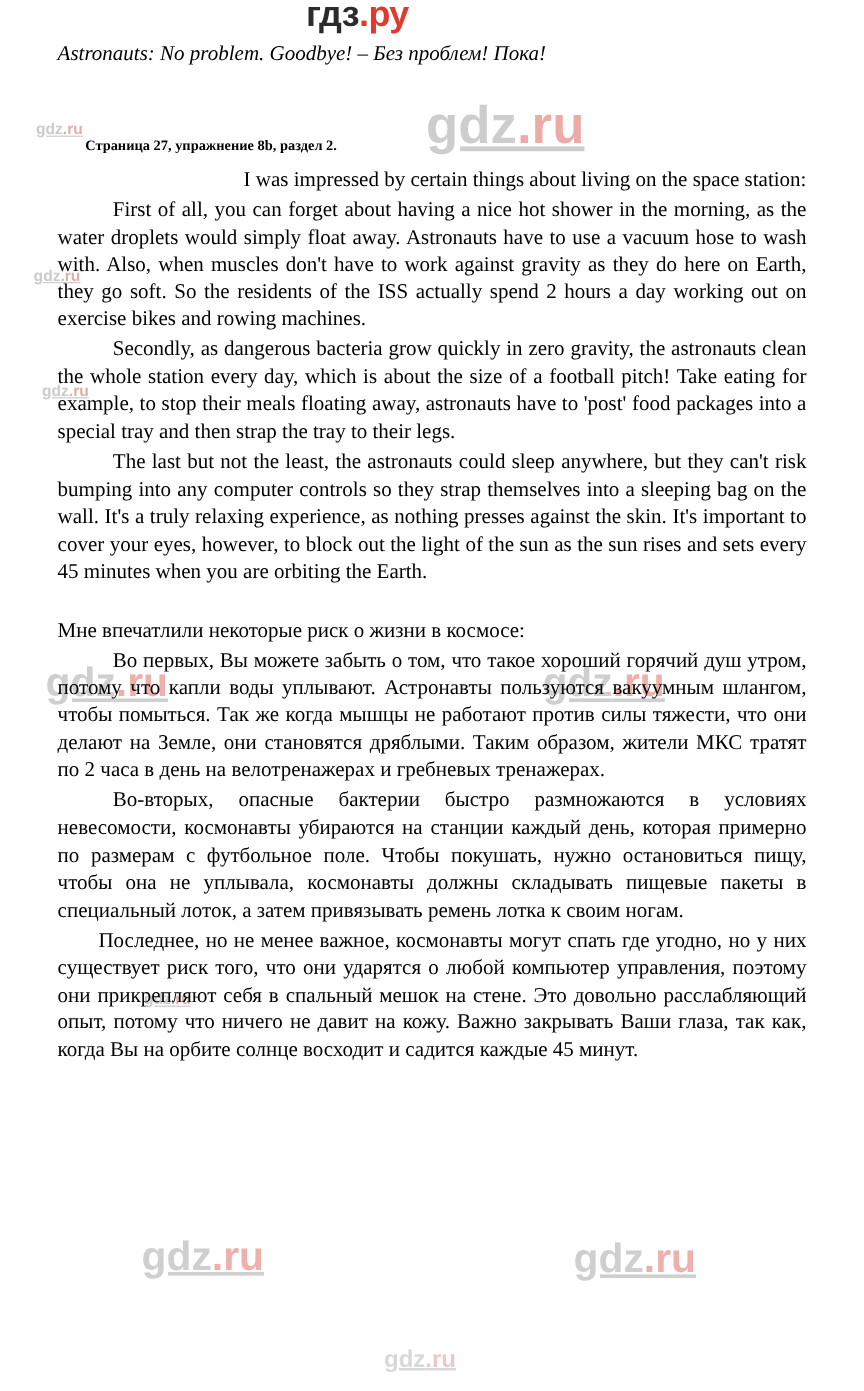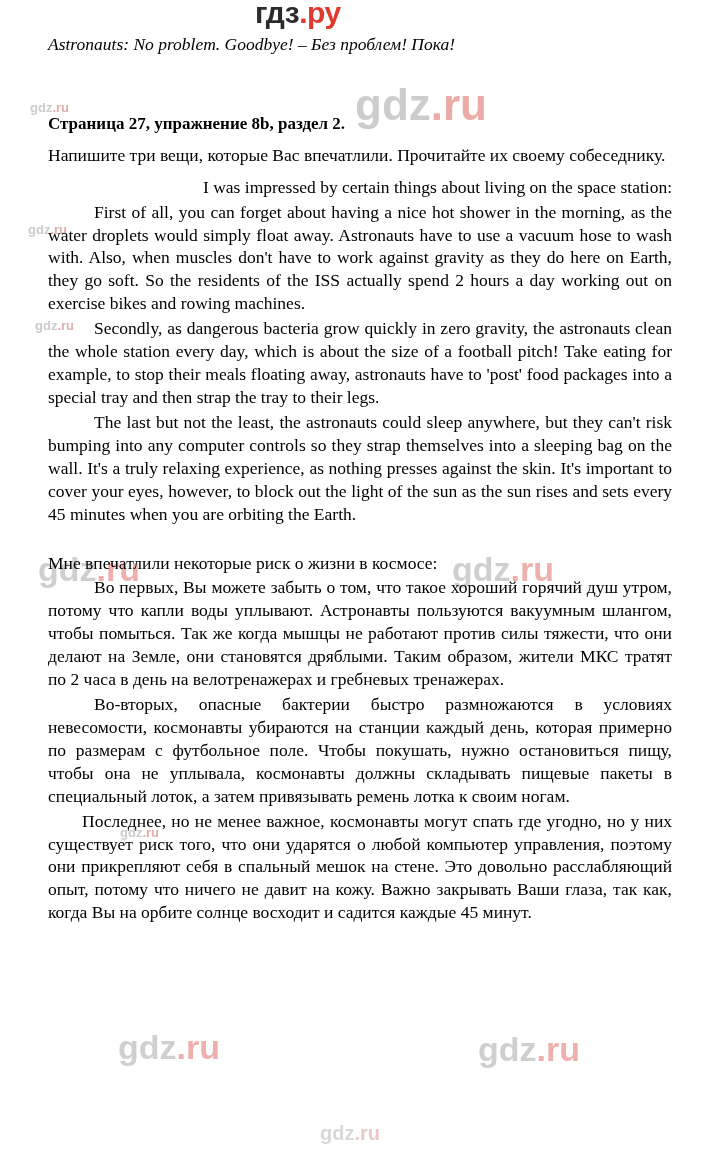--- a/index.html
+++ b/index.html
@@ -38,20 +38,21 @@
   
   .wm {
     position: absolute;
     font-family: "Liberation Sans", sans-serif;
     font-weight: bold;
     color: #b9b9b9;
     opacity: 0.55;
     pointer-events: none;
     white-space: nowrap;
     user-select: none;
+    text-decoration: underline;
   }
   .wm.big {
     font-size: 44px;
     color: #bdbdbd;
     opacity: 0.75;
   }
   .wm.med {
     font-size: 34px;
     color: #bcbcbc;
     opacity: 0.7;
@@ -73,24 +74,25 @@
     width: 624px;
     z-index: 3;
   }
   .line-dialog {
     font-size: 17.5px;
     margin-top: 33px;
     line-height: 1.3;
     font-style: italic;
   }
   .heading {
-    font-size: 17px;
+    font-size: 12px;
     font-weight: bold;
     margin-top: 58px;
     font-family: "Liberation Serif", serif;
+    margin-left: 23px;
   }
   p.just {
     font-size: 17.5px;
     text-align: justify;
     line-height: 1.31;
     margin: 0;
   }
   p.task {
     margin-top: 10px;
   }
@@ -137,21 +139,20 @@
   <div class="wm med" style="left:118px; top:1028px;"><span>gdz</span><span class="dot">.ru</span></div>
   <div class="wm med" style="left:478px; top:1030px;"><span>gdz</span><span class="dot">.ru</span></div>
   <div class="wm" style="left:320px; top:1122px; font-size:20px;"><span>gdz</span><span class="dot">.ru</span></div>
 
   <div class="content">
 
     <div class="line-dialog">Astronauts: No problem. Goodbye! – Без проблем! Пока!</div>
 
     <div class="heading">Страница 27, упражнение 8b, раздел 2.</div>
 
-    <p class="just task">Напишите три вещи, которые Вас впечатлили. Прочитайте их своему собеседнику.</p>
 
     <p class="just intro">I was impressed by certain things about living on the space station:</p>
 
     <p class="just body-par">First of all, you can forget about having a nice hot shower in the morning, as the water droplets would simply float away. Astronauts have to use a vacuum hose to wash with. Also, when muscles don't have to work against gravity as they do here on Earth, they go soft. So the residents of the ISS actually spend 2 hours a day working out on exercise bikes and rowing machines.</p>
     <p class="just body-par">Secondly, as dangerous bacteria grow quickly in zero gravity, the astronauts clean the whole station every day, which is about the size of a football pitch! Take eating for example, to stop their meals floating away, astronauts have to 'post' food packages into a special tray and then strap the tray to their legs.</p>
     <p class="just body-par">The last but not the least, the astronauts could sleep anywhere, but they can't risk bumping into any computer controls so they strap themselves into a sleeping bag on the wall. It's a truly relaxing experience, as nothing presses against the skin. It's important to cover your eyes, however, to block out the light of the sun as the sun rises and sets every 45 minutes when you are orbiting the Earth.</p>
 
     <p class="just ru-intro">Мне впечатлили некоторые риск о жизни в космосе:</p>
 
     <p class="just ru-par">Во первых,  Вы можете забыть о том, что такое хороший горячий душ утром, потому что капли воды уплывают. Астронавты пользуются вакуумным шлангом, чтобы помыться. Так же когда мышцы не работают против силы тяжести, что они делают на Земле, они становятся дряблыми. Таким образом, жители МКС тратят по 2 часа в день на велотренажерах и гребневых тренажерах.</p>

